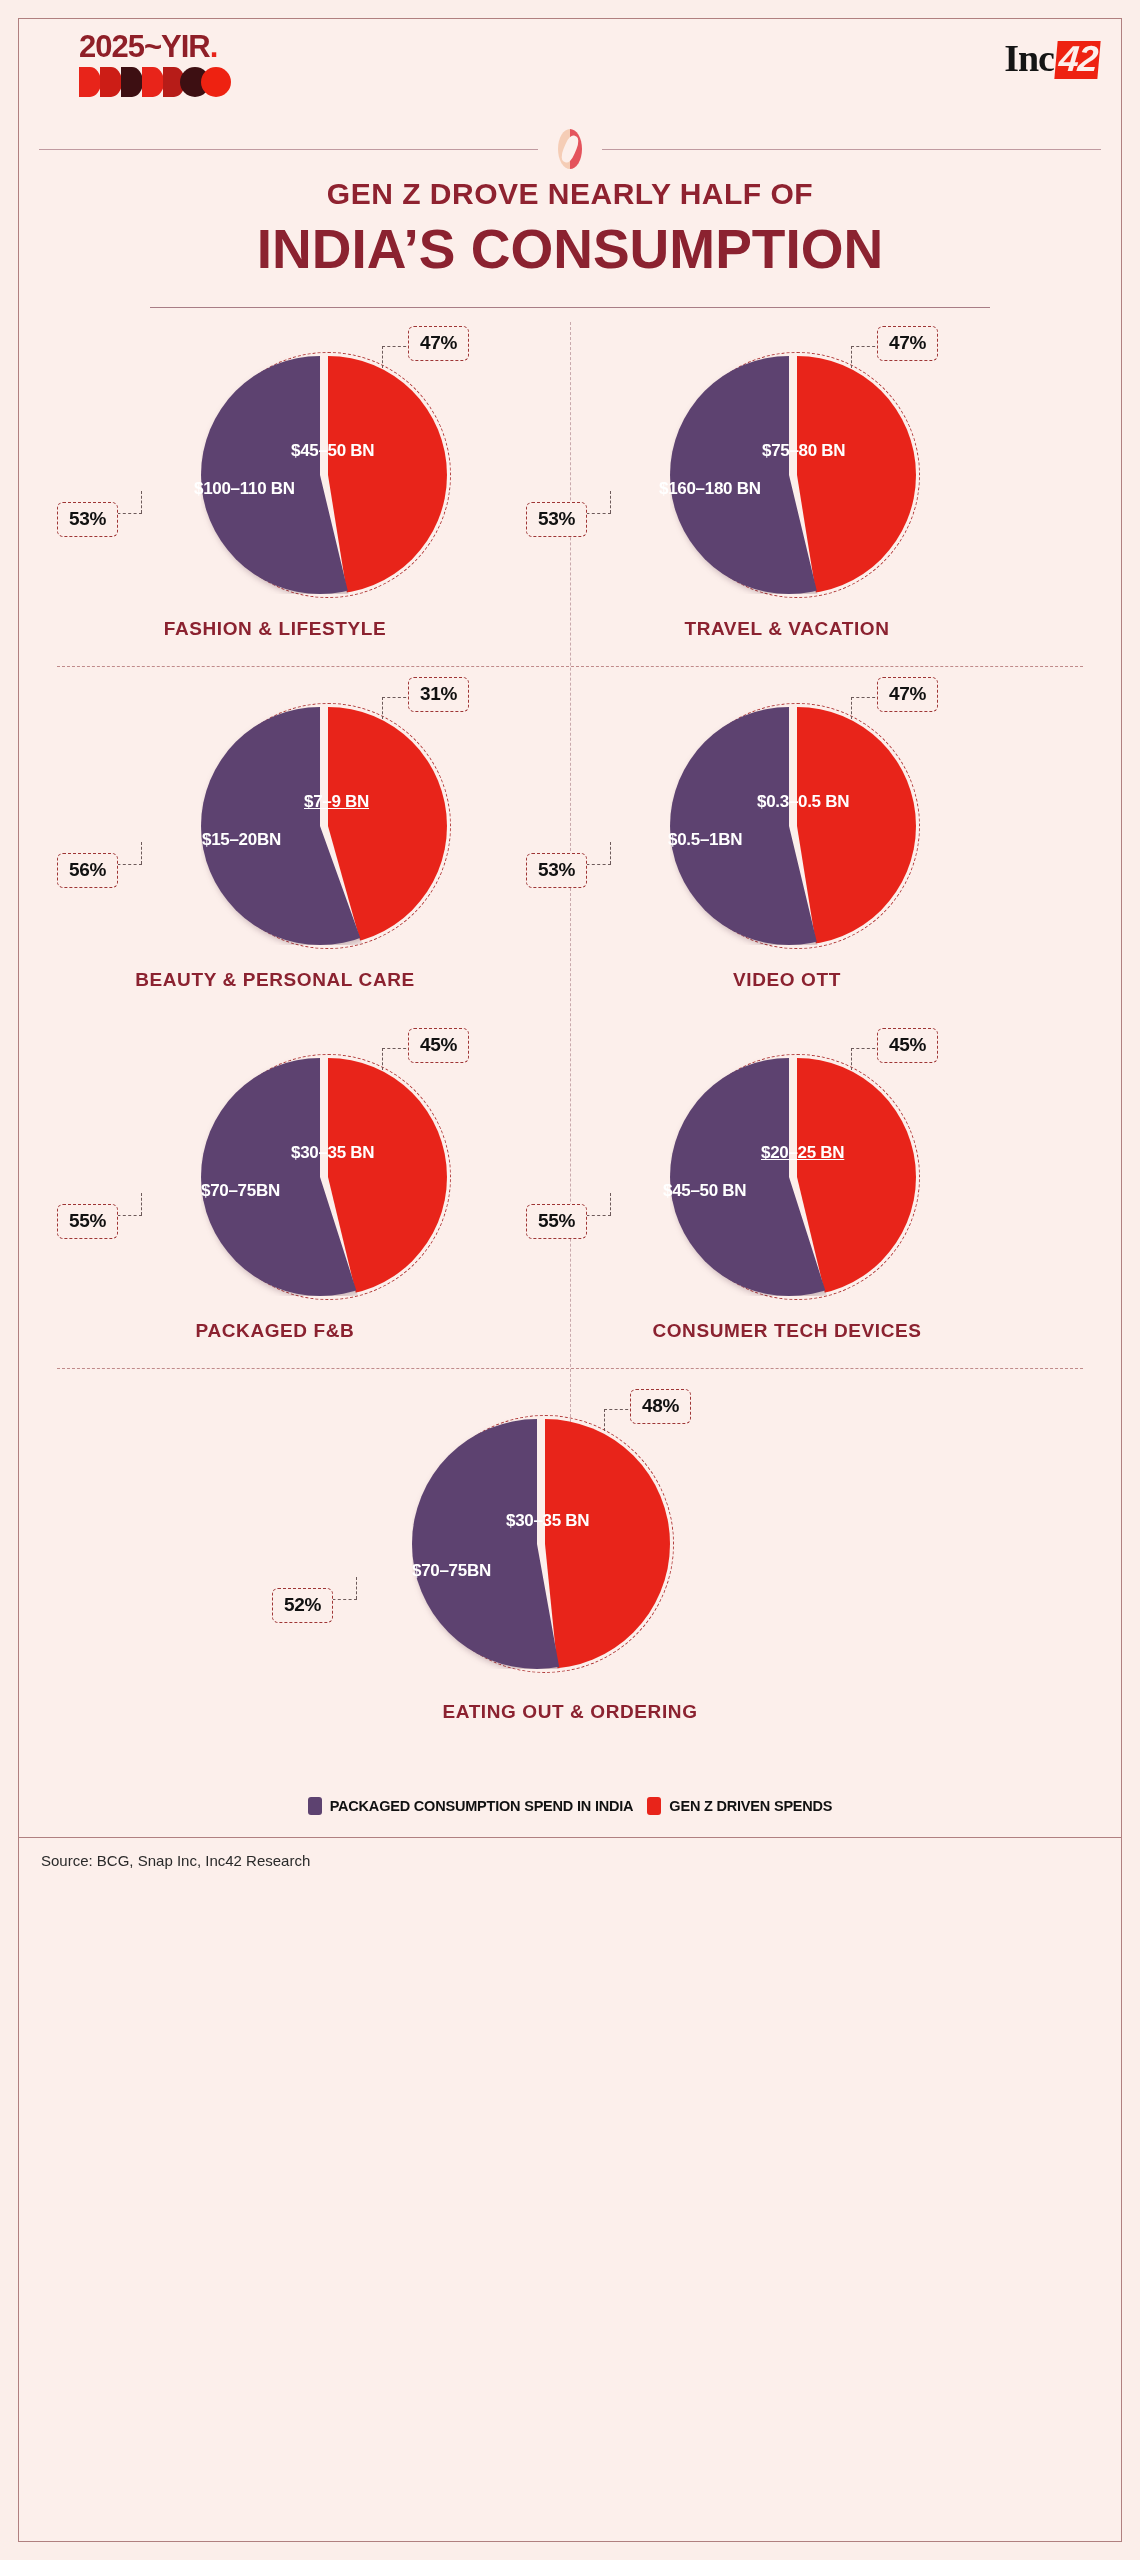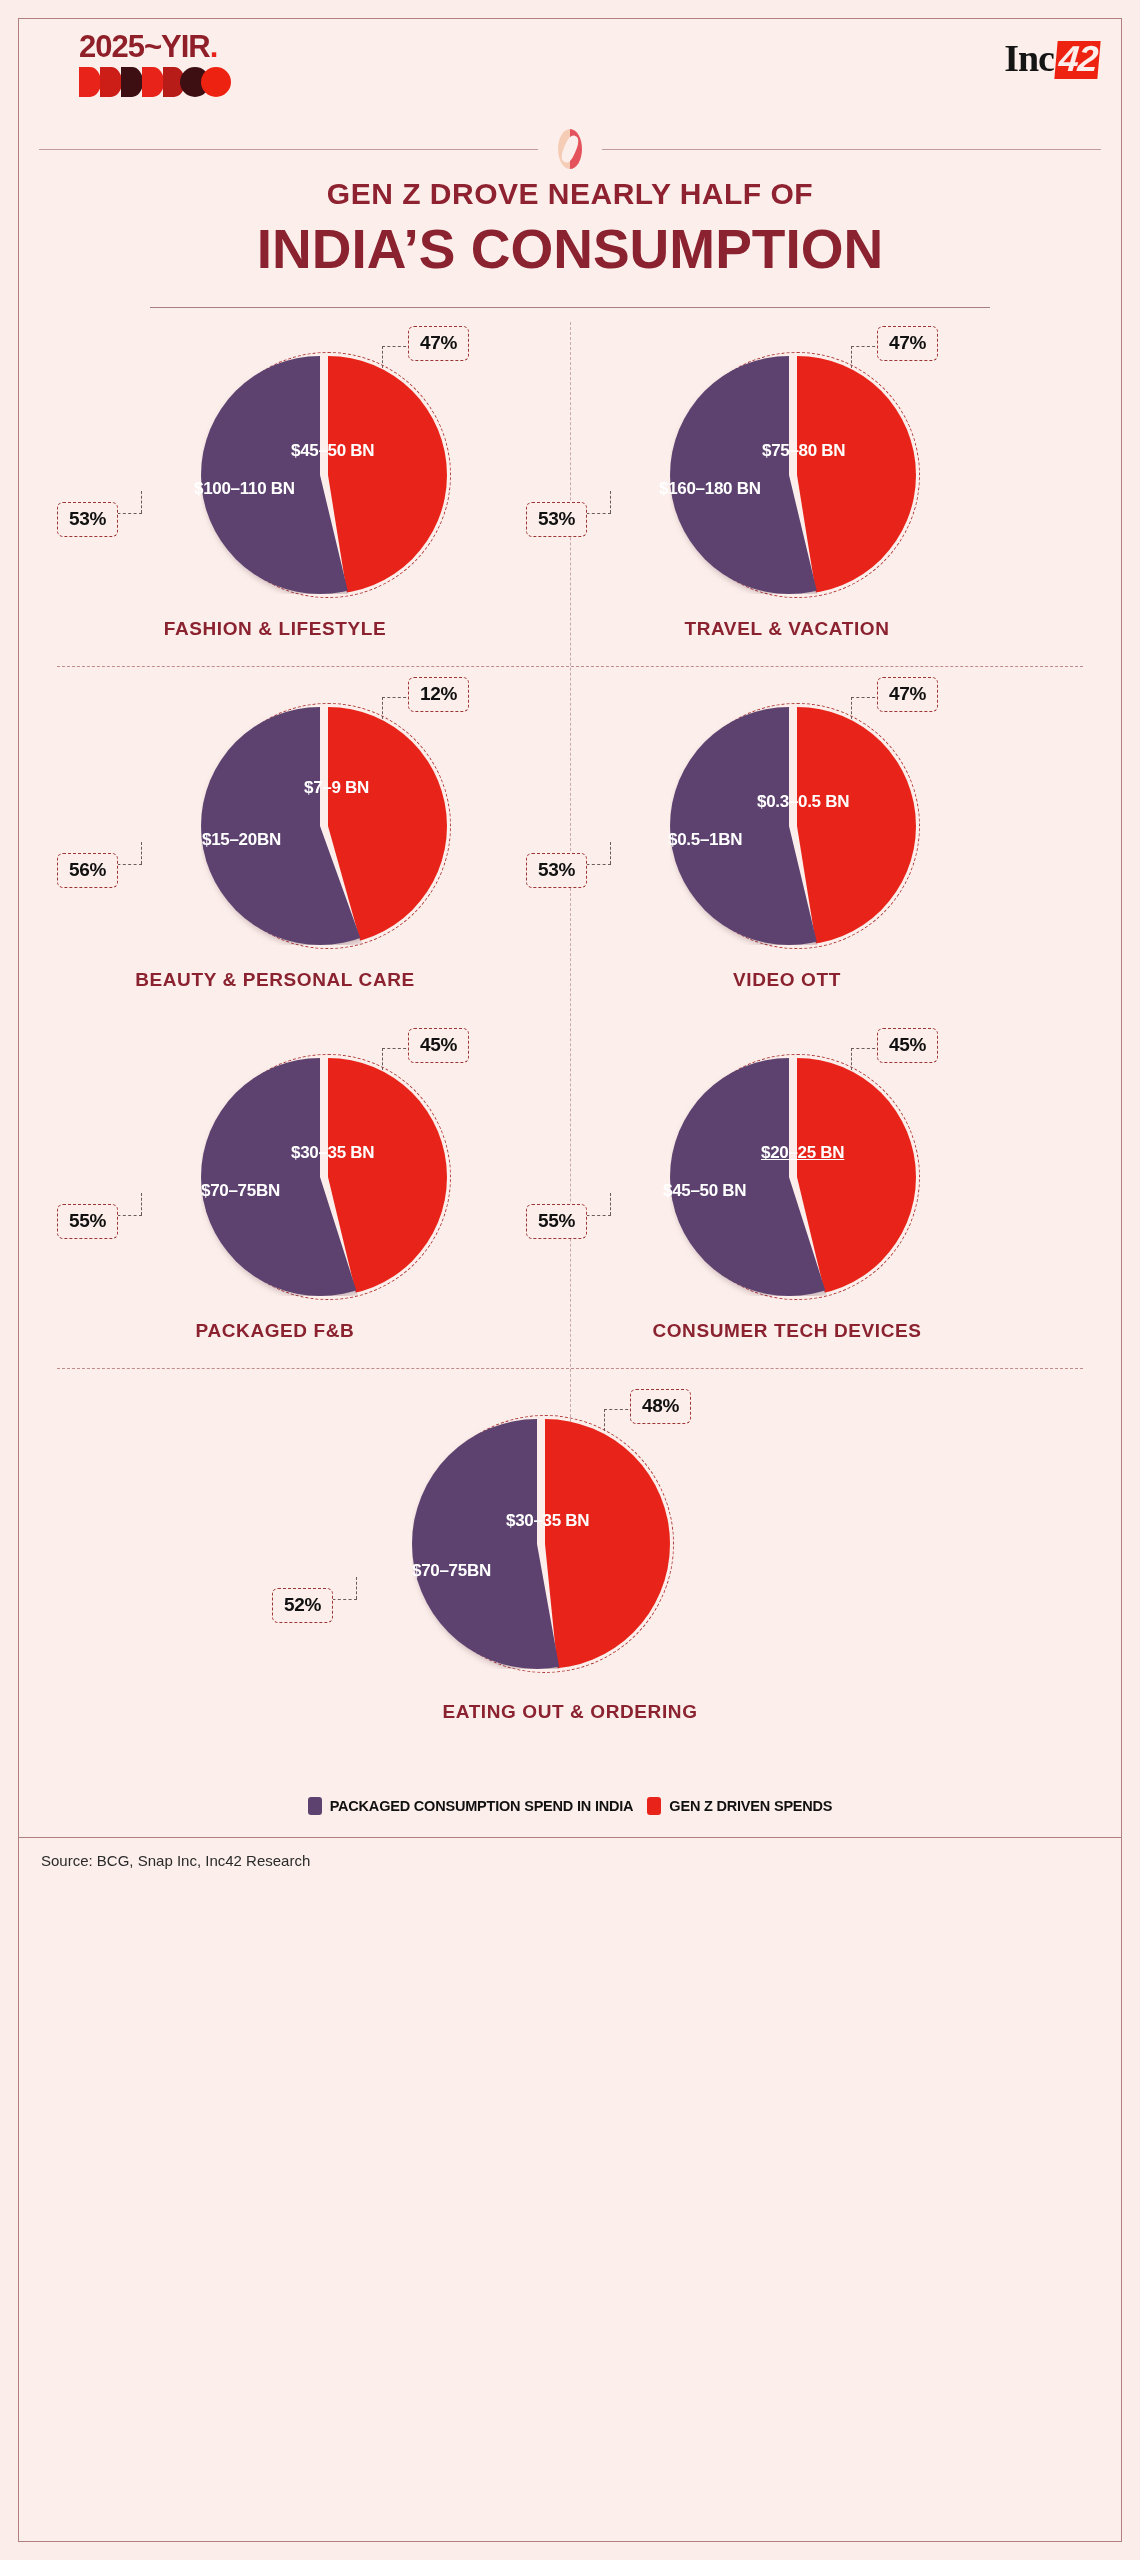--- a/index.html
+++ b/index.html
@@ -225,25 +225,25 @@
     </div>
 
     <div class="hline"></div>
 
     <div class="row">
       <div class="cell">
         <div class="pie-wrap">
           <div class="halo" style="left:186px;top:36px;width:246px;height:246px;"></div>
           <div class="slice-red" style="left:190px;top:40px;width:238px;height:238px;background:#e8241a;clip-path:polygon(50% 50%, 50% 0, 100% 0, 100% 100%, 64% 100%);"></div>
           <div class="slice-purple" style="left:182px;top:40px;width:238px;height:238px;background:#5d4270;clip-path:polygon(50% 50%, 50% 0, 0 0, 0 100%, 100% 100%, 68% 100%);"></div>
-          <div class="inner-label" style="left:285px;top:111px;">$7–9 BN</div>
+          <div class="inner-label" style="left:285px;top:125px;text-decoration:underline;">$7–9 BN</div>
           <div class="inner-label" style="left:183px;top:163px;">$15–20BN</div>
           <div class="leader leader-v" style="left:363px;top:30px;height:22px;"></div>
           <div class="leader leader-h" style="left:363px;top:30px;width:40px;"></div>
-          <div class="callout" style="left:389px;top:10px;">12%</div>
+          <div class="callout" style="left:389px;top:10px;">31%</div>
           <div class="leader leader-v" style="left:122px;top:175px;height:22px;"></div>
           <div class="leader leader-h" style="left:93px;top:197px;width:30px;"></div>
           <div class="callout" style="left:38px;top:186px;">56%</div>
           <div class="cat-label" style="top:302px;">BEAUTY &amp; PERSONAL CARE</div>
         </div>
       </div>
 
       <div class="cell">
         <div class="pie-wrap">
           <div class="halo" style="left:143px;top:36px;width:246px;height:246px;"></div>

